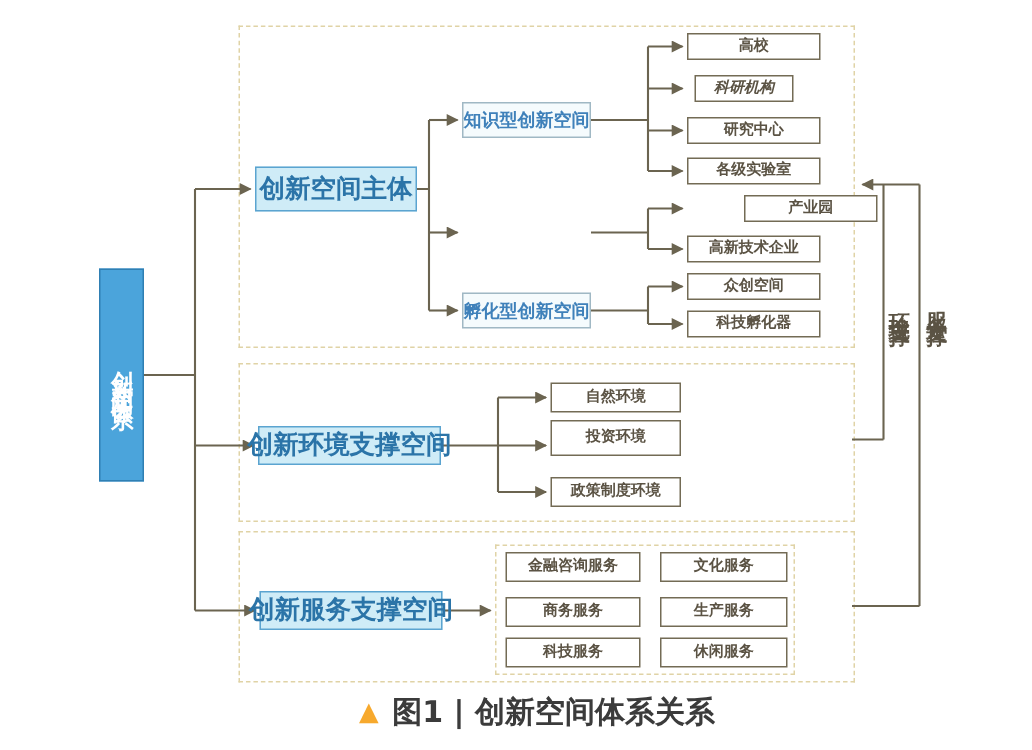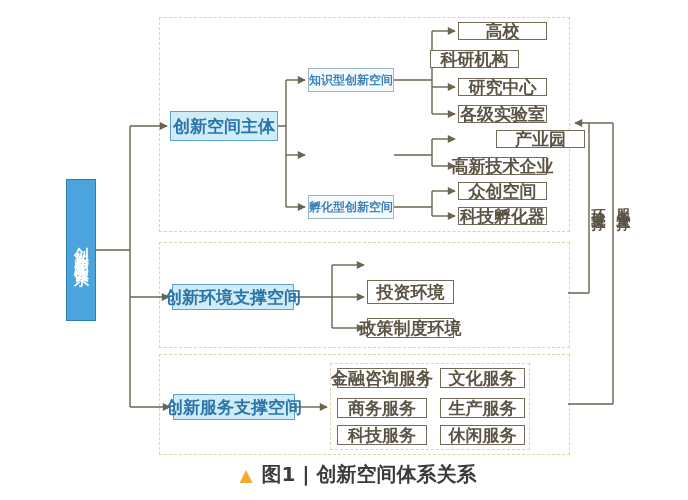--- a/index.html
+++ b/index.html
@@ -34,21 +34,21 @@
   .type {
     background:var(--type-fill, #f5fbfd);
     border:1px solid var(--type-border, #a0b8c4);
     color:var(--type-text, #3f81ba);
     font-size:12px; font-weight:bold;
   }
   .leaf {
     background:#ffffff;
     border:1px solid var(--leaf-border, #736b55);
     color:var(--leaf-text, #5b5344);
-    font-size:17px; font-weight:600;
+    font-size:10px; font-weight:600;
   }
   .side-label {
     position:absolute; writing-mode:vertical-rl; text-orientation:upright;
     color:var(--leaf-text, #5b5344); font-size:14px; font-weight:600;
     letter-spacing:3px; line-height:1;
   }
   .caption {
     position:absolute; left:30px; top:461px; width:656px;
     display:flex; align-items:center; justify-content:center;
     font-size:20px; font-weight:bold; color:#3b3b3b;
@@ -105,29 +105,30 @@
   </svg>
 
   <div class="box root" style="left:66px; top:179px; width:30px; height:142px;">创新空间体系</div>
 
   <div class="box hub" style="left:170px; top:111px; width:108px; height:30px;">创新空间主体</div>
 
   <div class="box type" style="left:308px; top:68px; width:86px; height:24px;">知识型创新空间</div>
   <div class="box type" style="left:308px; top:195px; width:86px; height:24px;">孵化型创新空间</div>
 
   <div class="box leaf" style="left:458px; top:22px; width:89px; height:18px;">高校</div>
-  <div class="box leaf" style="left:430px; top:50px; width:89px; height:18px;">科研机构</div>
+  <div class="box leaf" style="left:463px; top:50px; width:66px; height:18px;font-style:italic;">科研机构</div>
   <div class="box leaf" style="left:458px; top:78px; width:89px; height:18px;">研究中心</div>
   <div class="box leaf" style="left:458px; top:105px; width:89px; height:18px;">各级实验室</div>
   <div class="box leaf" style="left:458px; top:130px; width:89px; height:18px;margin-left:38px;">产业园</div>
   <div class="box leaf" style="left:458px; top:157px; width:89px; height:18px;">高新技术企业</div>
   <div class="box leaf" style="left:458px; top:182px; width:89px; height:18px;">众创空间</div>
   <div class="box leaf" style="left:458px; top:207px; width:89px; height:18px;">科技孵化器</div>
 
   <div class="box hub" style="left:172px; top:284px; width:122px; height:26px;">创新环境支撑空间</div>
+  <div class="box leaf" style="left:367px; top:255px; width:87px; height:20px;">自然环境</div>
   <div class="box leaf" style="left:367px; top:280px; width:87px; height:24px;">投资环境</div>
   <div class="box leaf" style="left:367px; top:318px; width:87px; height:20px;">政策制度环境</div>
 
   <div class="box hub" style="left:173px; top:394px; width:122px; height:26px;">创新服务支撑空间</div>
   <div class="box leaf" style="left:337px; top:368px; width:90px; height:20px;">金融咨询服务</div>
   <div class="box leaf" style="left:337px; top:398px; width:90px; height:20px;">商务服务</div>
   <div class="box leaf" style="left:337px; top:425px; width:90px; height:20px;">科技服务</div>
   <div class="box leaf" style="left:440px; top:368px; width:85px; height:20px;">文化服务</div>
   <div class="box leaf" style="left:440px; top:398px; width:85px; height:20px;">生产服务</div>
   <div class="box leaf" style="left:440px; top:425px; width:85px; height:20px;">休闲服务</div>

